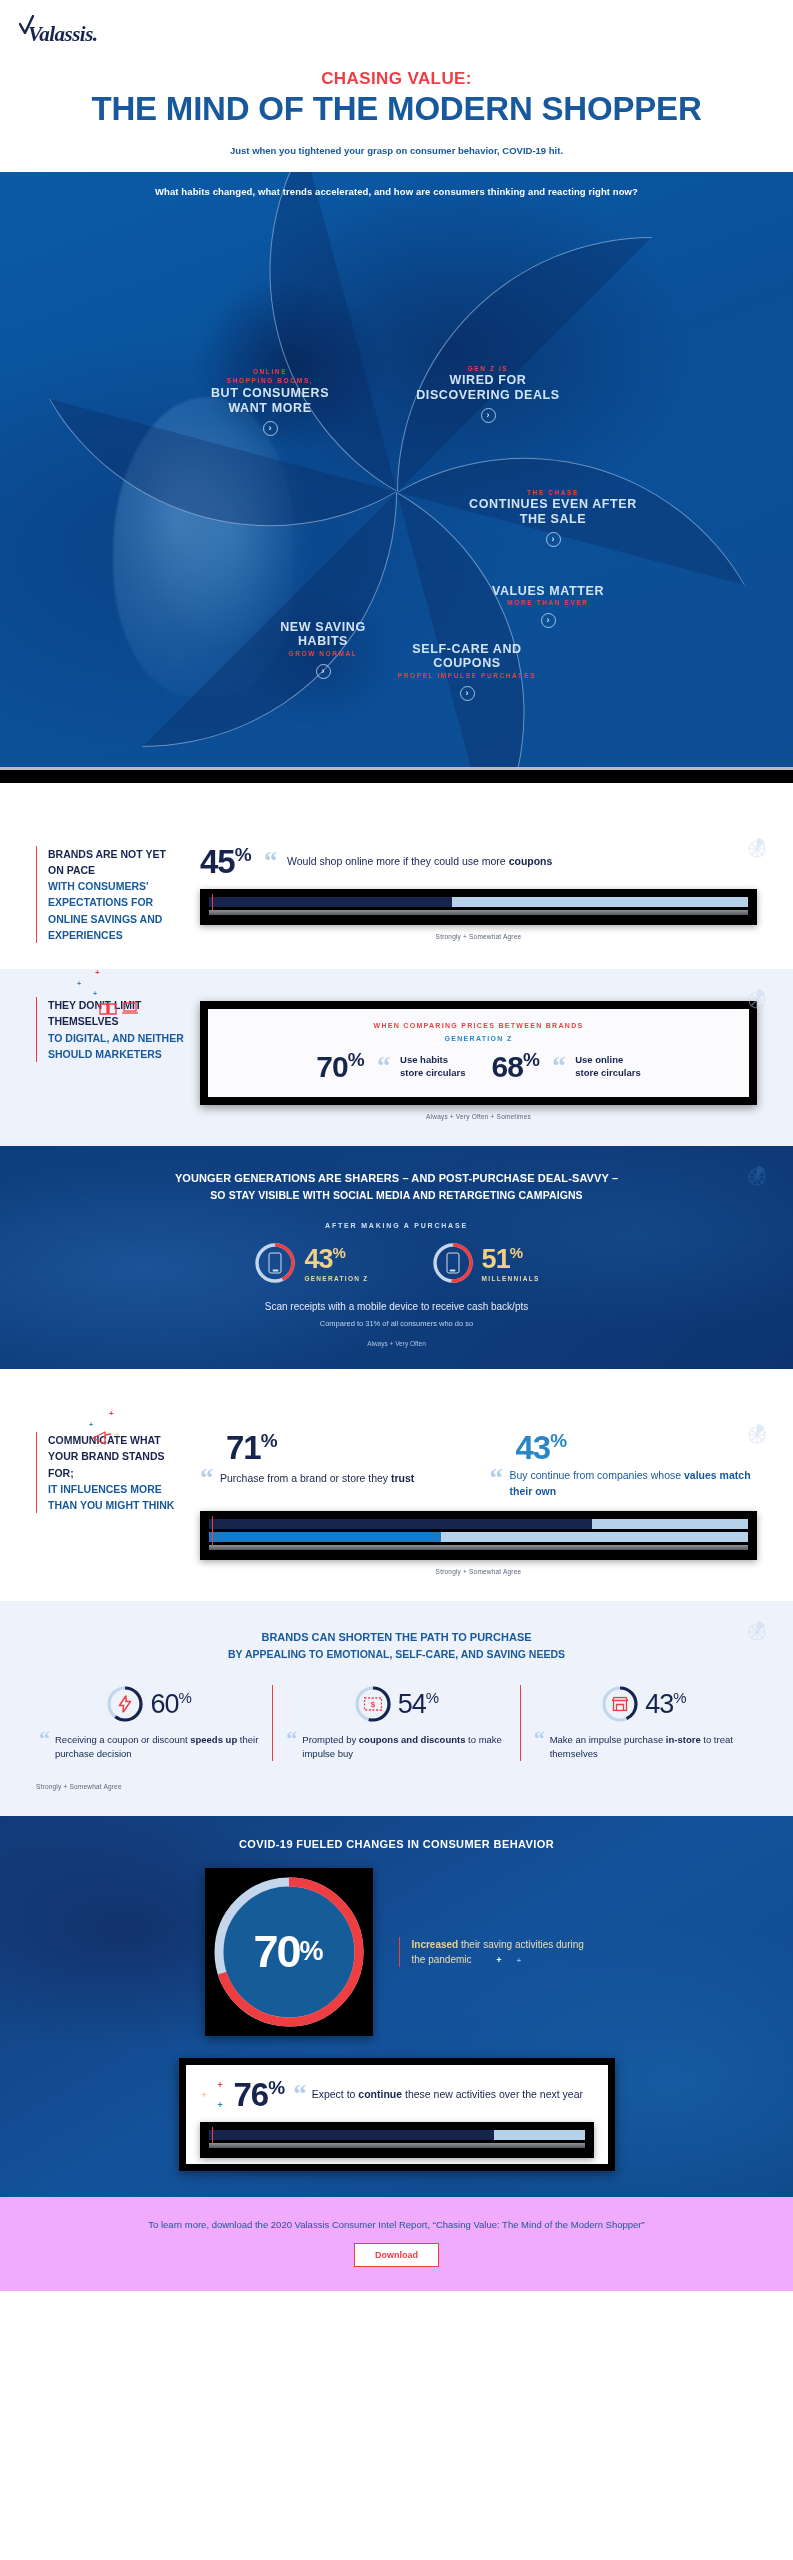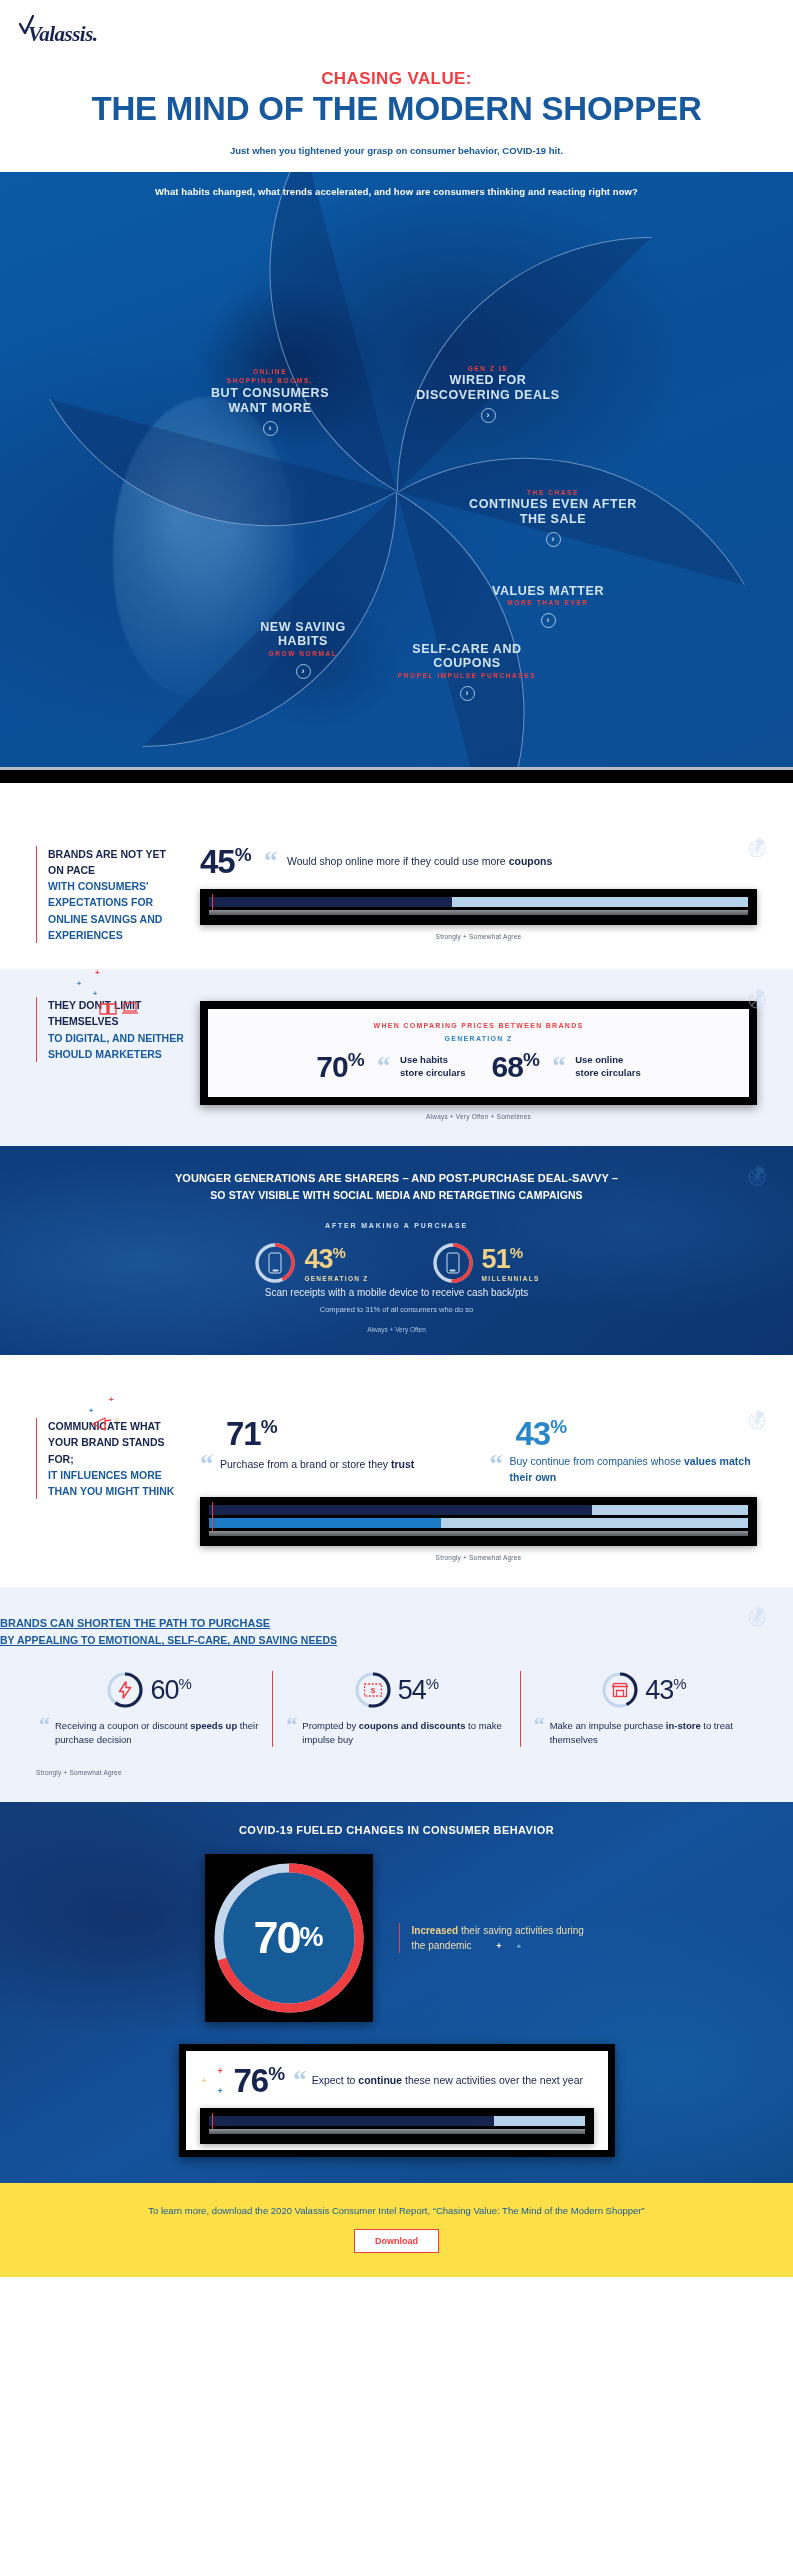--- a/index.html
+++ b/index.html
@@ -218,21 +218,21 @@
     position:absolute; left:50%; top:50%; transform:translate(-50%,-50%);
     width:13px; height:21px; border:1.3px solid #cfe0f2; border-radius:2.5px;
   }
   .donut .phone:after{
     content:""; position:absolute; left:50%; bottom:1.5px; transform:translateX(-50%);
     width:6px;height:1.3px;background:#cfe0f2;border-radius:1px;
   }
   .dnum { color:#f0cf87; font-weight:bold; font-size:27px; line-height:1; letter-spacing:-1px;}
   .dnum .pct { font-size:15px; vertical-align:super; letter-spacing:0;}
   .dcap { color:#e8d9a8; font-weight:bold; font-size:6.5px; letter-spacing:1.3px; margin-top:2px; text-align:right;}
-  .dark-line { text-align:center; color:#e4ebf5; font-size:10px; margin-top:2px;}
+  .dark-line { text-align:center; color:#e4ebf5; font-size:10px; margin-top:16px;}
   .dark-sub  { text-align:center; color:#bfd2e8; font-size:7.5px; margin-top:7px;}
   .dark-foot { text-align:center; color:#aac3de; font-size:6.5px; margin-top:12px;}
 
   
   .triple { display:flex; justify-content:center; margin-top:22px; padding:0 26px; }
   .tcol { flex:1; padding:0 13px; position:relative; }
   .tcol + .tcol { border-left:1.3px solid #ef3e42; }
   .trow { display:flex; align-items:center; justify-content:center; gap:6px;}
   .tdonut { position:relative; width:38px; height:38px;}
   .ticon { position:absolute; left:50%; top:50%; transform:translate(-50%,-50%); }
@@ -268,21 +268,21 @@
   }
   .covidtext b { color:#f0cf87; }
   .smallcardwrap { display:flex; justify-content:center; margin-top:22px;}
   .smallblack { background:#000; padding:7px; box-shadow:0 3px 10px rgba(0,0,0,0.45); width:436px;}
   .smallwhite { background:#fff; padding:13px 14px 6px 14px; }
   .smallrow { display:flex; align-items:center; }
   .plusdec { position:relative; width:34px; height:34px; flex:0 0 34px;}
   .plusdec span { position:absolute; font-size:9px; font-weight:bold; }
 
   
-  .footer { background:#fde047; text-align:center; padding:22px 0 24px 0;}
+  .footer { background:#f0abfc; text-align:center; padding:22px 0 24px 0;}
   .footer p { color:#17599c; font-size:9.5px; }
   .dlbtn {
     display:inline-block; margin-top:13px;
     border:1.4px solid #ef3e42; color:#ef3e42;
     font-size:9px; font-weight:bold;
     padding:6px 20px; background:#fff; cursor:pointer;
   }
   .decor { position:absolute; pointer-events:none; font-weight:bold; }
 </style>
 </head>
@@ -339,21 +339,21 @@
       <div class="seg-sub">MORE THAN EVER</div>
       <div class="chev">›</div>
     </div>
 
     <div class="seg-label" style="left:384px; top:470px; width:166px;">
       <div class="seg-main">SELF-CARE AND COUPONS</div>
       <div class="seg-sub">PROPEL IMPULSE PURCHASES</div>
       <div class="chev">›</div>
     </div>
 
-    <div class="seg-label" style="left:244px; top:448px; width:118px;">
+    <div class="seg-label" style="left:264px; top:448px; width:118px;">
       <div class="seg-main">NEW SAVING HABITS</div>
       <div class="seg-sub">GROW NORMAL</div>
       <div class="chev">›</div>
     </div>
   </div>
 
   <div class="blackbar"></div>
 
   <div class="sec white">
     <svg class="wm" viewBox="0 0 24 24">
@@ -539,21 +539,21 @@
   </div>
 
   <div class="sec pale">
     <svg class="wm" viewBox="0 0 24 24">
       <g fill="none" stroke="#c3d6ec" stroke-width="1.1">
         <circle cx="12" cy="13" r="8"></circle>
           <path d="M12 5v16M4 13h16M6 7l12 12M18 7L6 19"></path>
       </g>
       <path d="M12 13 L12 2 A11 11 0 0 1 20 6 Z" fill="#c3d6ec"></path>
     </svg>
-    <div style="text-align:left; color:#17599c; font-weight:bold; font-size:11px; line-height:1.6;text-decoration:underline;">
+    <div style="text-align:center; color:#17599c; font-weight:bold; font-size:11px; line-height:1.6;">
       <div>BRANDS CAN SHORTEN THE PATH TO PURCHASE</div>
       <div style="font-size:10.5px">BY APPEALING TO EMOTIONAL, SELF-CARE, AND SAVING NEEDS</div>
     </div>
 
     <div class="triple">
       <div class="tcol">
         <div class="trow">
           <div class="tdonut">
             <svg width="38" height="38" viewBox="0 0 38 38">
               <circle cx="19" cy="19" r="16" fill="none" stroke="#c3d6ec" stroke-width="3.2"></circle>

